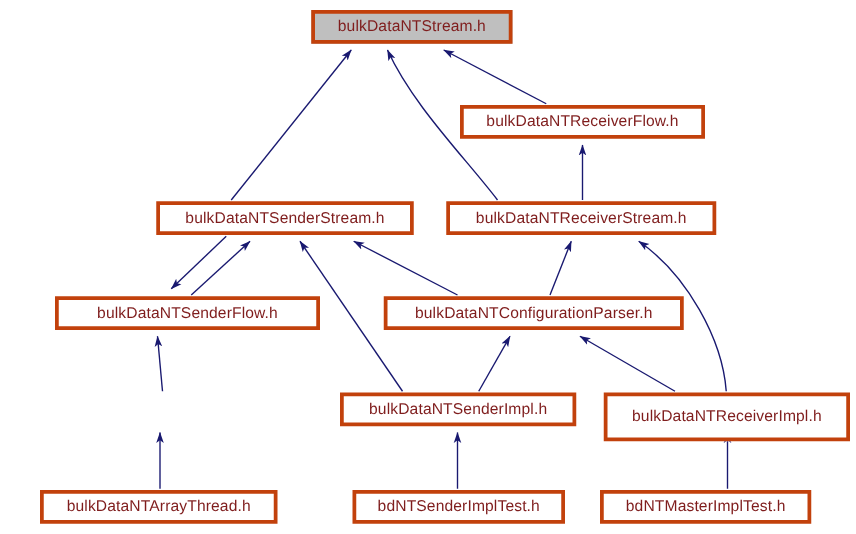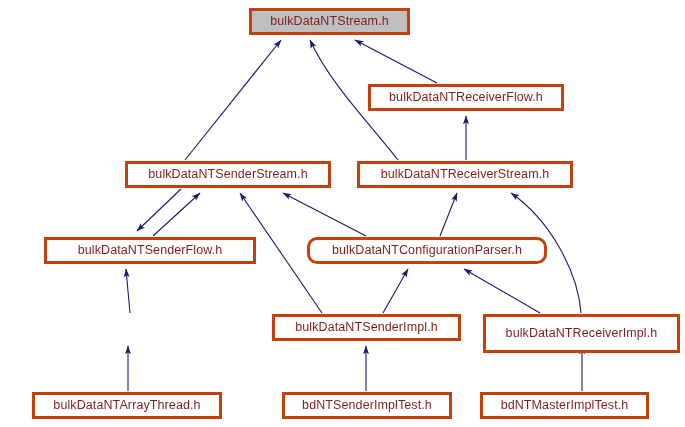--- a/index.html
+++ b/index.html
@@ -109,21 +109,21 @@
   </div>
 
   <div class="graph-node" style="left:125px; top:161px; width:206px; height:27px;">
     <span class="node-label">bulkDataNTSenderStream.h</span>
   </div>
 
   <div class="graph-node" style="left:44px; top:237px; width:212px; height:27px;">
     <span class="node-label">bulkDataNTSenderFlow.h</span>
   </div>
 
-  <div class="graph-node" style="left:307px; top:237px; width:240px; height:27px;border-radius:10px;">
+  <div class="graph-node" style="left:307px; top:237px; width:240px; height:27px;">
     <span class="node-label">bulkDataNTConfigurationParser.h</span>
   </div>
 
 
   <div class="graph-node" style="left:272px; top:314px; width:189px; height:27px;">
     <span class="node-label">bulkDataNTSenderImpl.h</span>
   </div>
 
   <div class="graph-node" style="left:483px; top:314px; width:197px; height:39px;">
     <span class="node-label">bulkDataNTReceiverImpl.h</span>

